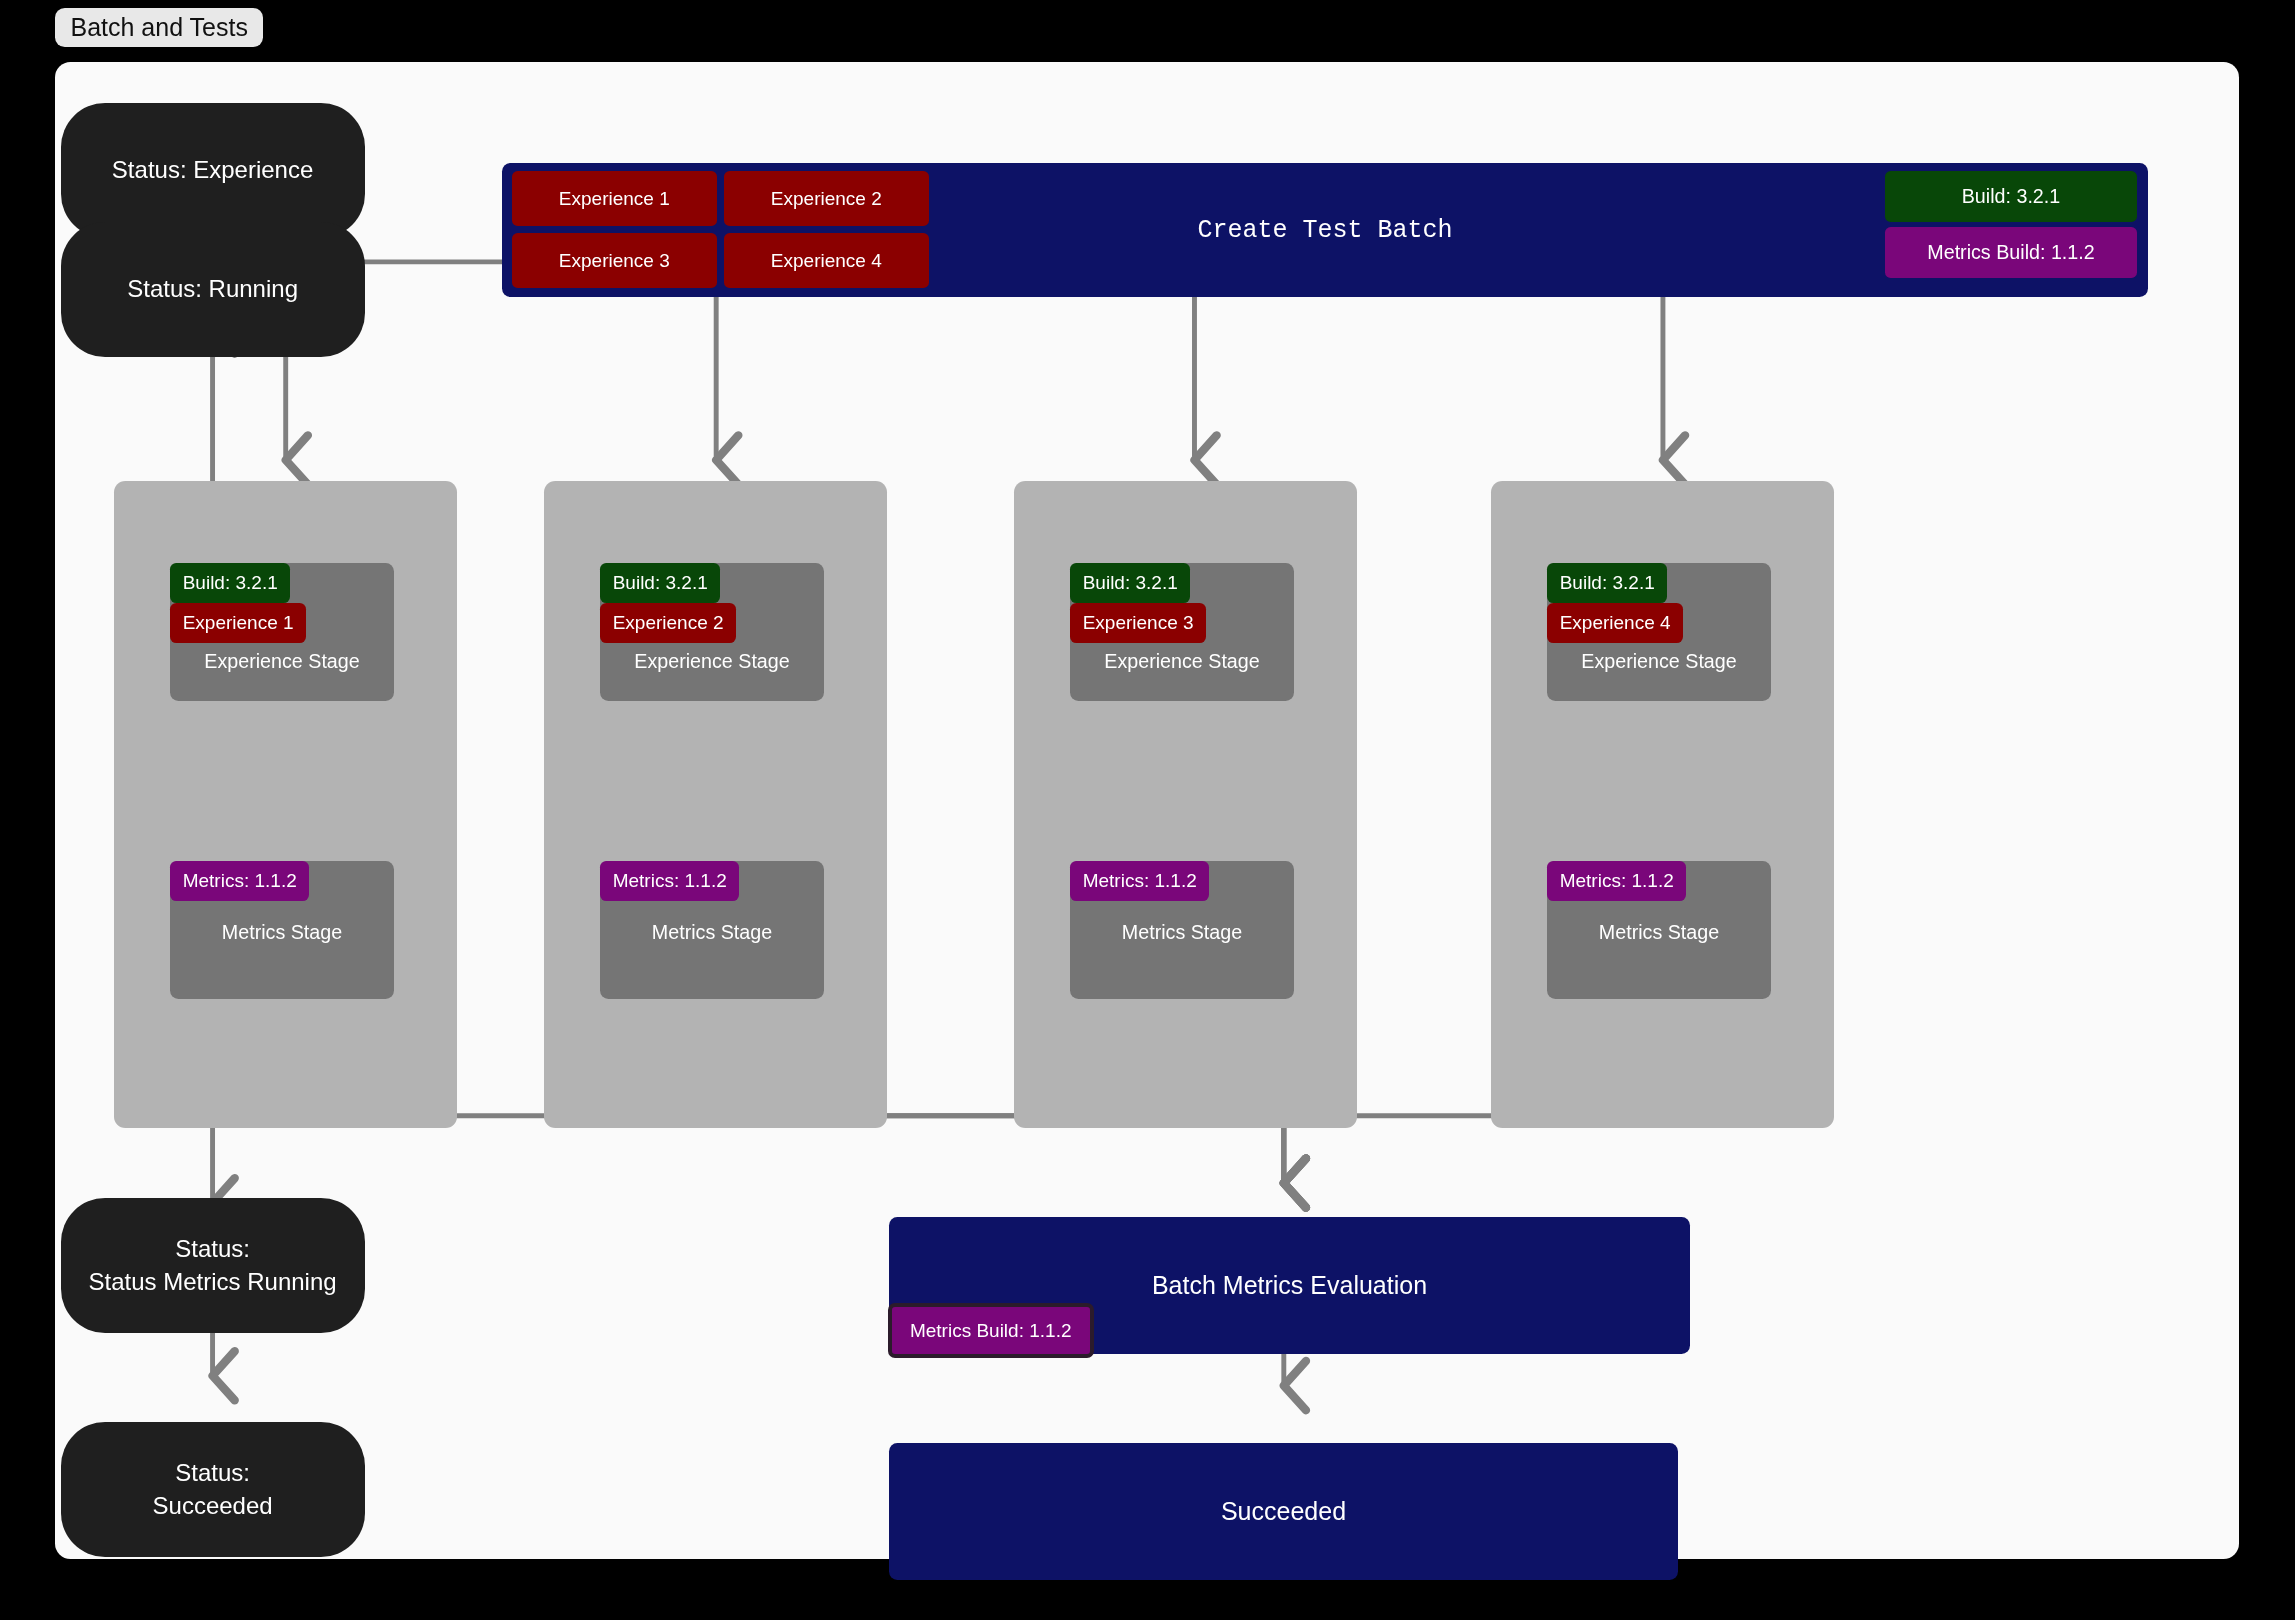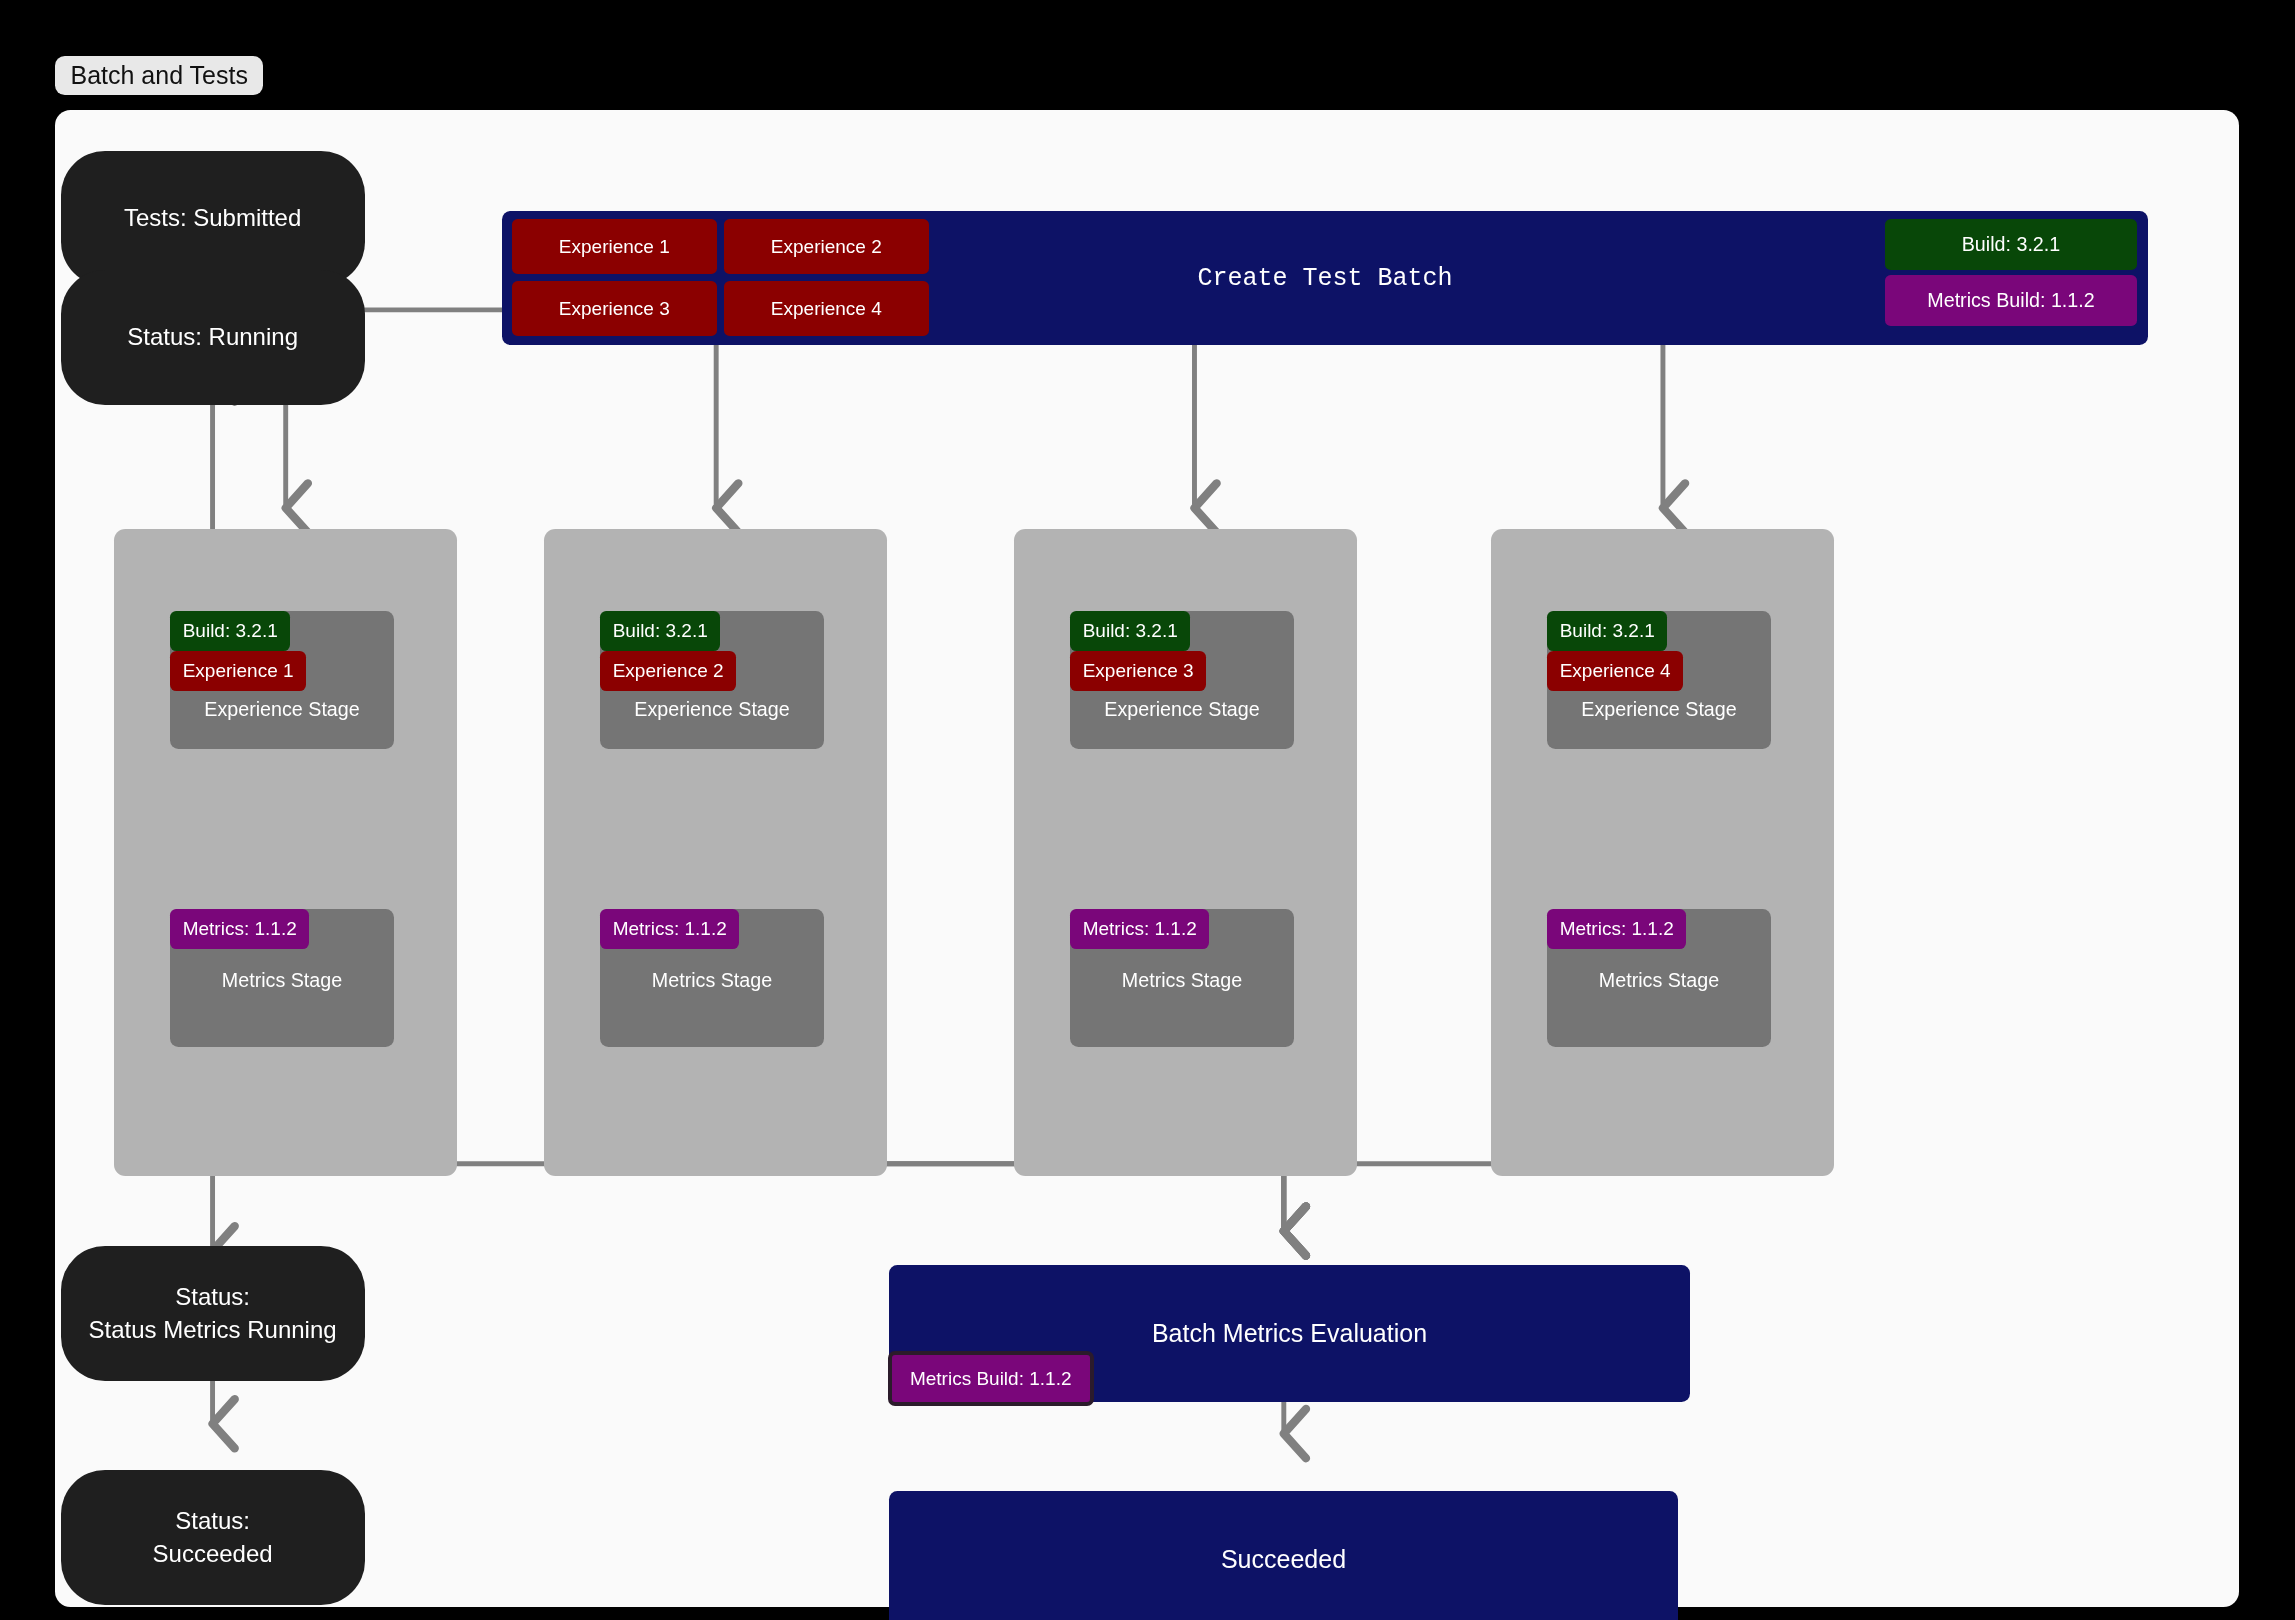--- a/index.html
+++ b/index.html
@@ -12,21 +12,20 @@
     height: 1620px;
     font-family: "Liberation Sans", sans-serif;
     overflow: hidden;
   }
 
   #root {
     position: relative;
     width: 2295px;
     height: 1142px;
     background: #000000;
-    margin-top: 48px;
   }
 
   
   #title-pill {
     position: absolute;
     left: 55px;
     top: 8.4px;
     height: 39px;
     padding: 0 15.5px;
     display: flex;
@@ -278,21 +277,21 @@
         <path d="M328,1332 L328,1486 Q328,1498 340,1498 L1735,1498 Q1747,1498 1747,1510 L1747,1588" marker-end="url(#ah)"></path>
         <path d="M940,1332 L940,1486 Q940,1498 952,1498 L1735,1498 Q1747,1498 1747,1510 L1747,1588" marker-end="url(#ah)"></path>
         <path d="M1620,1332 L1620,1486 Q1620,1498 1608,1498 L1759,1498 Q1747,1498 1747,1510 L1747,1588" marker-end="url(#ah)"></path>
         <path d="M2286,1332 L2286,1486 Q2286,1498 2274,1498 L1759,1498 Q1747,1498 1747,1510 L1747,1588" marker-end="url(#ah)"></path>
 
         <path d="M1747,1749 L1747,1876" marker-end="url(#ah)"></path>
       </g>
     </svg>
 
     <div class="status-node" style="left:5.6px; top:41px; width:304px; height:135px;">
-      <span>Tests: Submitted</span>
+      <span>Status: Experience</span>
     </div>
 
     <div class="status-node" style="left:5.6px; top:160px; width:304px; height:135px;">
       <span>Status: Running</span>
     </div>
 
     <div class="status-node" style="left:5.6px; top:1136px; width:304px; height:135px;">
       <span>Status:</span>
       <span>Status Metrics Running</span>
     </div>

